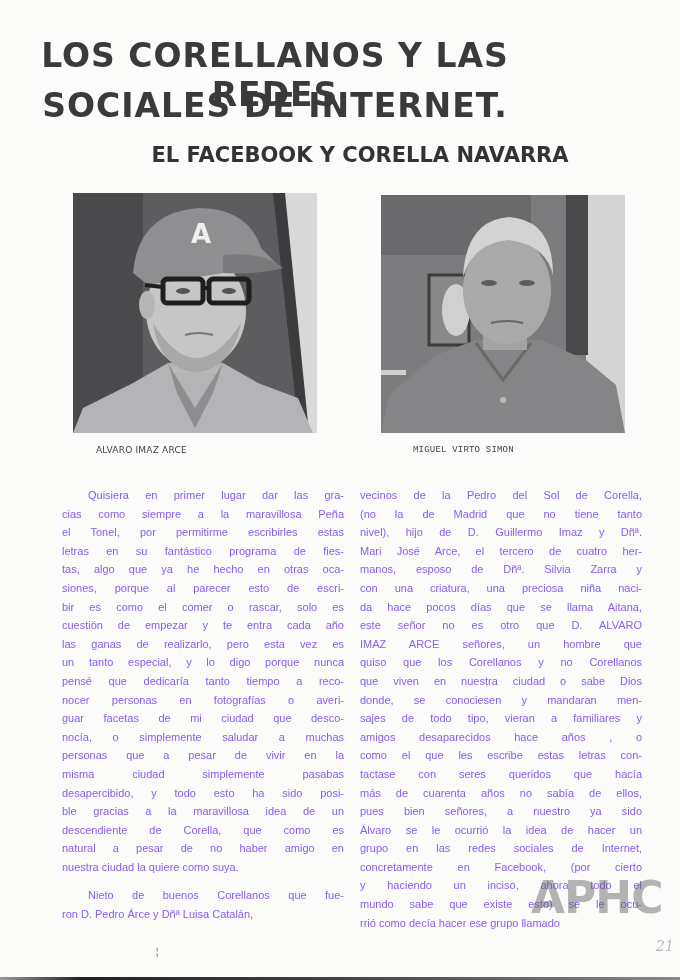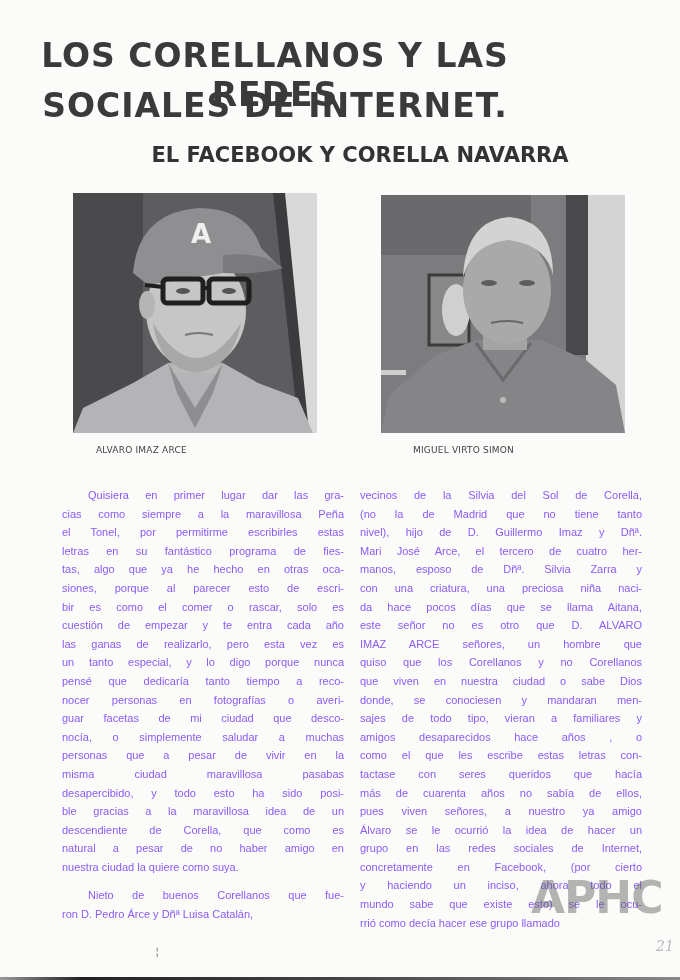--- a/index.html
+++ b/index.html
@@ -22,21 +22,21 @@
     position: absolute; overflow: hidden; background: #6e6e70;
   }
   .photo svg { display: block; width: 100%; height: 100%; }
   #photo1 { left: 73px; top: 193px; width: 244px; height: 240px; }
   #photo2 { left: 381px; top: 195px; width: 244px; height: 238px; }
   .caption {
     position: absolute; font-size: 9px; color: #444; letter-spacing: 0.2px;
     font-family: "DejaVu Sans", sans-serif;
   }
   #cap1 { left: 96px; top: 445px; }
-  #cap2 { left: 413px; top: 445px; }
+  #cap2 { left: 413px; top: 445px; font-family: Liberation Mono, monospace; }
   .col {
     position: absolute; top: 486px; width: 282px;
     font-size: 11px; line-height: 18.6px; color: #8b5cf6;
   }
   .col p { margin: 0 0 10px 0; text-align: justify; }
   .col p span.ln { display: block; text-align: justify; text-align-last: justify; white-space: nowrap; }
   .col p span.ln.last { text-align-last: left; }
   #colL { left: 62px; }
   #colR { left: 360px; }
   .indent { padding-left: 26px; }
@@ -131,53 +131,53 @@
       <span class="ln">siones, porque  al parecer esto de escri-</span>
       <span class="ln">bir es como el comer o rascar, solo es</span>
       <span class="ln">cuestión de empezar y te entra cada año</span>
       <span class="ln">las ganas de realizarlo, pero esta vez es</span>
       <span class="ln">un tanto especial, y lo digo porque nunca</span>
       <span class="ln">pensé que dedicaría tanto tiempo a reco-</span>
       <span class="ln">nocer personas en fotografías o averi-</span>
       <span class="ln">guar facetas de mi ciudad que desco-</span>
       <span class="ln">nocía, o simplemente saludar a muchas</span>
       <span class="ln">personas que a pesar de vivir en la</span>
-      <span class="ln">misma ciudad maravillosa pasabas</span>
+      <span class="ln">misma ciudad simplemente pasabas</span>
       <span class="ln">desapercibido,  y todo esto ha sido posi-</span>
       <span class="ln">ble gracias a la maravillosa idea de un</span>
       <span class="ln">descendiente de Corella, que como es</span>
       <span class="ln">natural a pesar de no haber amigo en</span>
       <span class="ln last">nuestra ciudad la quiere como suya.</span>
     </p>
   <p id="pL1">
       <span class="ln indent">Nieto de buenos Corellanos  que fue-</span>
       <span class="ln last">ron D. Pedro Árce y Dñª Luisa Catalán,</span>
     </p>
 </div>
 
 <div class="col" id="colR">
   <p id="pR0">
-      <span class="ln">vecinos de la Silvia del Sol de Corella,</span>
+      <span class="ln">vecinos de la Pedro del Sol de Corella,</span>
       <span class="ln">(no la de Madrid que no tiene tanto</span>
       <span class="ln">nivel), hijo de D. Guillermo Imaz y Dñª.</span>
       <span class="ln">Mari José Arce, el tercero de cuatro her-</span>
       <span class="ln">manos,  esposo de Dñª. Silvia  Zarra y</span>
       <span class="ln">con una criatura, una preciosa niña naci-</span>
       <span class="ln">da hace pocos días que se llama Aitana,</span>
       <span class="ln">este señor no es otro que D. ALVARO</span>
       <span class="ln">IMAZ  ARCE señores, un hombre que</span>
       <span class="ln">quiso que los Corellanos y no Corellanos</span>
       <span class="ln">que viven en nuestra ciudad o sabe Dios</span>
       <span class="ln">donde, se conociesen y  mandaran men-</span>
       <span class="ln">sajes de todo tipo, vieran a familiares y</span>
       <span class="ln">amigos desaparecidos hace años , o</span>
       <span class="ln">como el que les escribe estas letras con-</span>
       <span class="ln">tactase con seres queridos que hacía</span>
       <span class="ln">más de cuarenta años no sabía de ellos,</span>
-      <span class="ln">pues viven señores, a nuestro ya amigo</span>
+      <span class="ln">pues bien señores, a nuestro ya sido</span>
       <span class="ln">Álvaro se le ocurrió la idea de hacer un</span>
       <span class="ln">grupo en las redes sociales de Internet,</span>
       <span class="ln">concretamente en Facebook, (por cierto</span>
       <span class="ln">y haciendo un inciso, ahora todo el</span>
       <span class="ln">mundo sabe que existe esto) se le ocu-</span>
       <span class="ln last">rrió como decía hacer ese grupo llamado</span>
     </p>
 </div>
 
 <div class="watermark">APHC</div>

